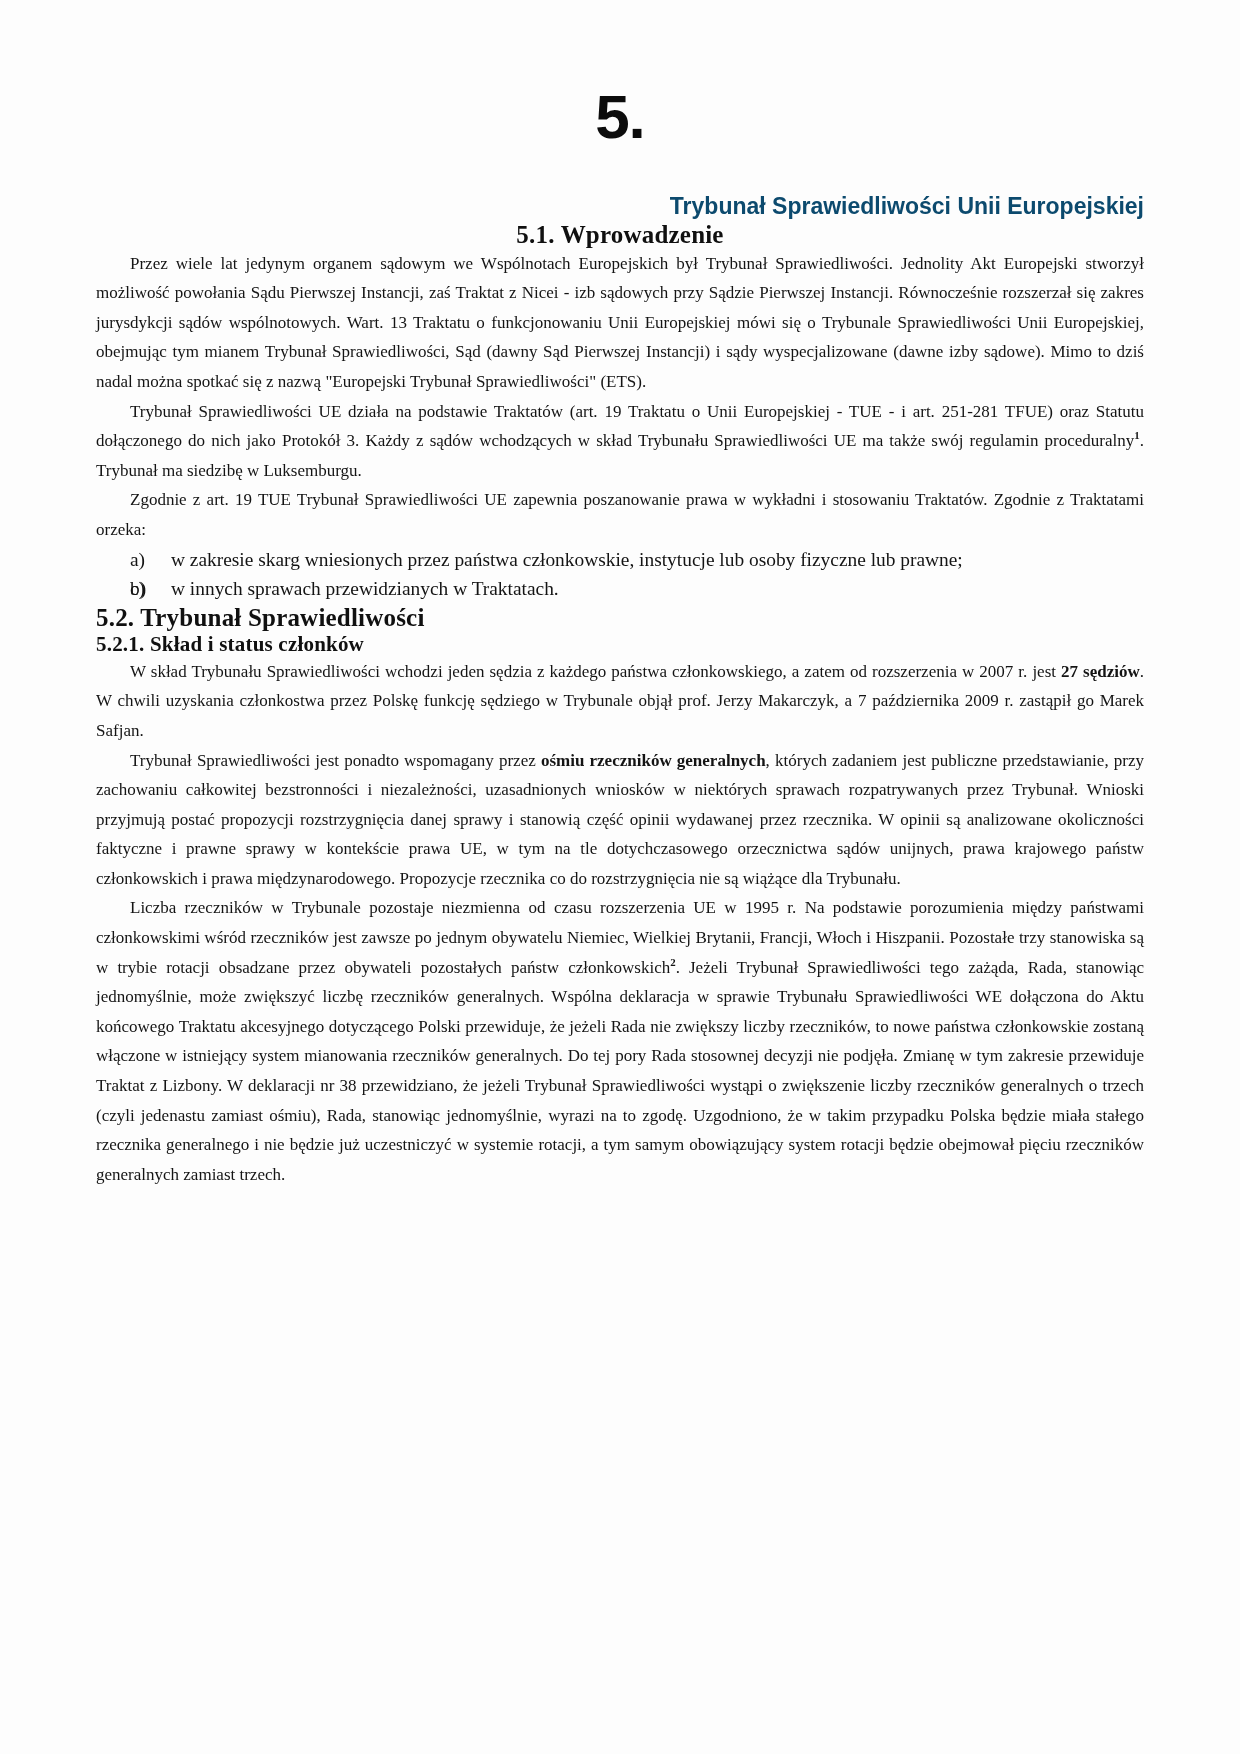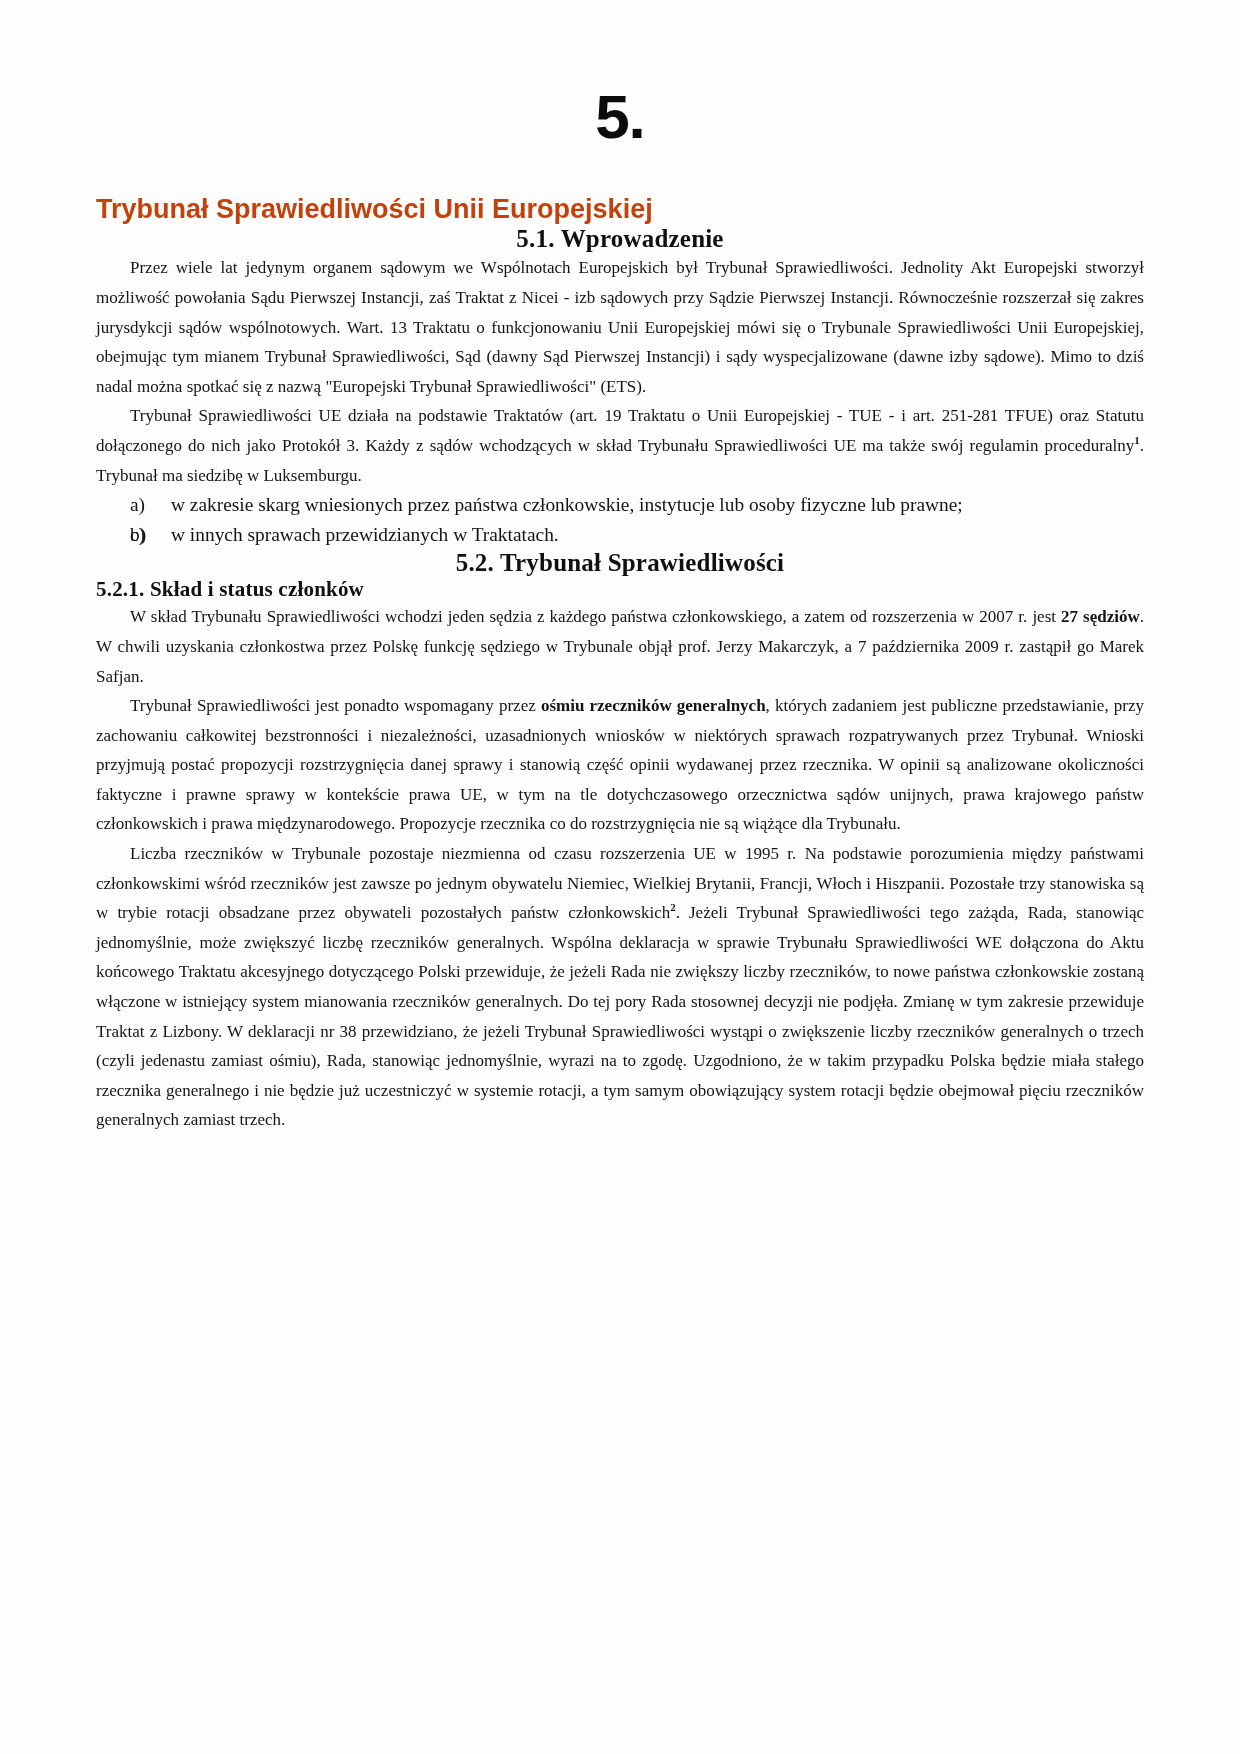--- a/index.html
+++ b/index.html
@@ -31,25 +31,25 @@
     font-size: 62px;
     line-height: 1;
     text-align: center;
     padding-top: 86px;
     letter-spacing: -1px;
     color: #0c0c0c;
   }
   .doc-title {
     font-family: "Liberation Sans", "DejaVu Sans", sans-serif;
     font-weight: bold;
-    font-size: 27px;
+    font-size: 23px;
     line-height: 1.2;
-    text-align: left;
+    text-align: right;
     margin-top: 45px;
-    color: #c2410c;
+    color: #0c4a6e;
   }
 
   
   h2.sec {
     font-family: "Liberation Serif", "DejaVu Serif", serif;
     font-weight: bold;
     font-size: 25px;
     margin: 0;
     padding: 0;
     color: #101010;
@@ -58,21 +58,21 @@
   h3.subsec {
     font-family: "Liberation Serif", "DejaVu Serif", serif;
     font-weight: bold;
     font-size: 21px;
     margin: 0;
     padding: 0;
     color: #101010;
     letter-spacing: 0.2px;
   }
   .h-5-1 { margin-top: 78px; margin-left: 34px; text-align: center; }
-  .h-5-2 { margin-top: 56px; margin-left: 34px; text-align: center; }
+  .h-5-2 { margin-top: 56px; margin-left: 34px; }
   .h-5-2-1 { margin-top: 30px; margin-left: 34px; }
 
   
   p.body {
     font-size: 17px;
     line-height: 29.6px;
     text-align: justify;
     text-justify: inter-word;
     margin: 0;
     padding: 0;
@@ -124,20 +124,21 @@
   <div class="doc-number">5.</div>
 
   <div class="doc-title">Trybunał Sprawiedliwości Unii Europejskiej</div>
 
   <h2 class="sec h-5-1">5.1. Wprowadzenie</h2>
 
   <p class="body indent block-first">Przez wiele lat jedynym organem sądowym we Wspólnotach Europejskich był Trybunał Sprawiedliwości. Jednolity Akt Europejski stworzył możliwość powołania Sądu Pierwszej Instancji, zaś Traktat z Nicei - izb sądowych przy Sądzie Pierwszej Instancji. Równocześnie rozszerzał się zakres jurysdykcji sądów wspólnotowych. Wart. 13 Traktatu o funkcjonowaniu Unii Europejskiej mówi się o Trybunale Sprawiedliwości Unii Europejskiej, obejmując tym mianem Trybunał Sprawiedliwości, Sąd (dawny Sąd Pierwszej Instancji) i sądy wyspecjalizowane (dawne izby sądowe). Mimo to dziś nadal można spotkać się z nazwą "Europejski Trybunał Sprawiedliwości" (ETS).</p>
 
   <p class="body indent block-gap"><span>Trybunał Sprawiedliwości UE działa na podstawie Traktatów (art. 19 Traktatu o Unii Europejskiej - TUE - i art. 251-281 TFUE) oraz Statutu dołączonego do nich jako Protokół 3. Każdy z sądów wchodzących w skład Trybunału Sprawiedliwości UE ma także swój regulamin proceduralny</span><sup>1</sup><span>. Trybunał ma siedzibę w Luksemburgu.</span></p>
 
+  <p class="body indent block-gap">Zgodnie z art. 19 TUE Trybunał Sprawiedliwości UE zapewnia poszanowanie prawa w wykładni i stosowaniu Traktatów. Zgodnie z Traktatami orzeka:</p>
 
   <ol class="letters">
     <li>
       <span class="marker">a)</span>
       <span>w zakresie skarg wniesionych przez państwa członkowskie, instytucje lub osoby fizyczne lub prawne;</span>
     </li>
     <li>
       <span class="marker">b)</span>
     </li>
     <li>

